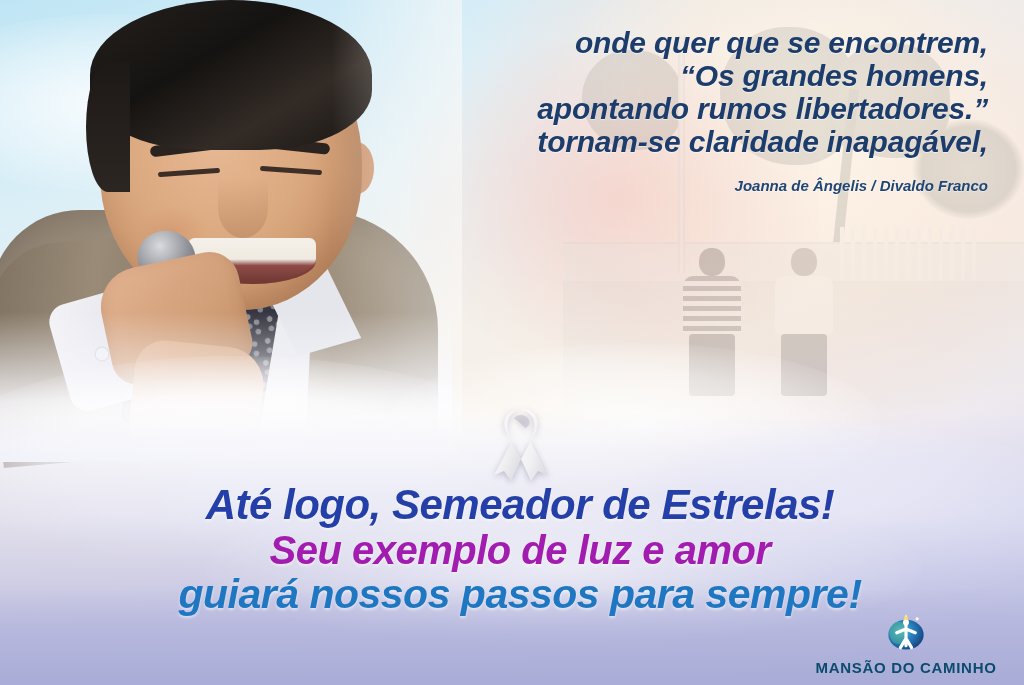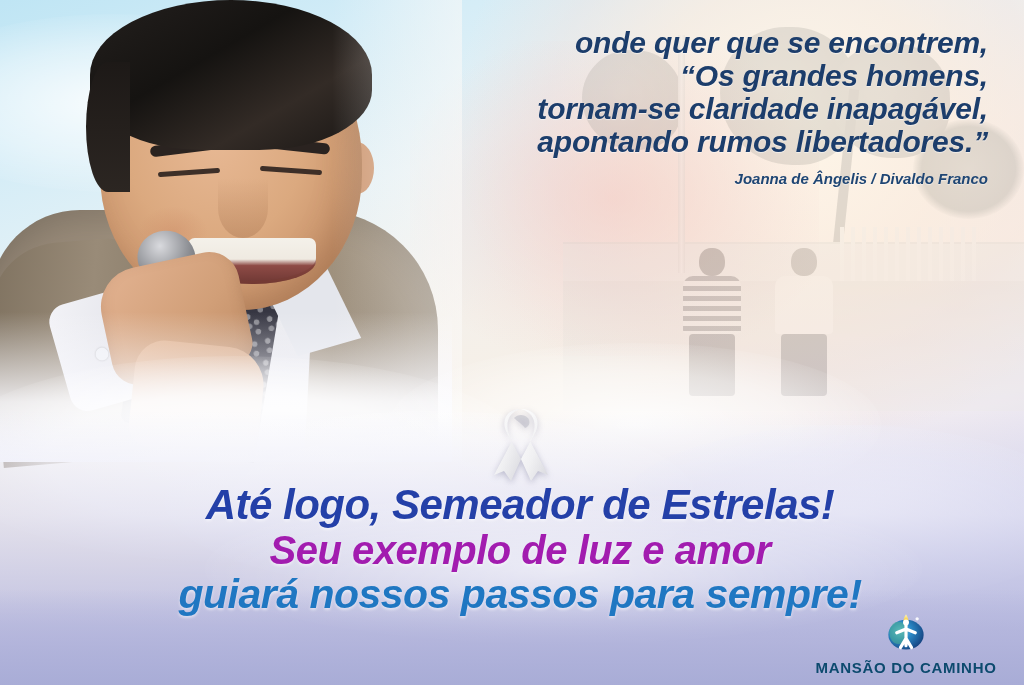--- a/index.html
+++ b/index.html
@@ -260,21 +260,21 @@
   }
   .quote .line{
     font-style:italic;font-weight:bold;
     font-size:30px;line-height:33px;
     color:#1c3d6b;
     letter-spacing:-.2px;
     text-shadow:0 1px 1px rgba(255,255,255,.55);
     white-space:nowrap;
   }
   .attrib{
-    margin-top:12px;
+    margin-top:19px;
     font-style:italic;font-weight:bold;font-size:15px;
     color:#1f4674;
     text-shadow:0 1px 1px rgba(255,255,255,.5);
   }
 
   
   .ribbon{
     position:absolute;left:488px;top:405px;width:66px;height:78px;
     filter:drop-shadow(0 2px 3px rgba(90,90,130,.35));
   }
@@ -383,22 +383,22 @@
   <div class="cloud c2"></div>
   <div class="cloud c3"></div>
   <div class="cloud c5"></div>
   <div class="bg-lavender"></div>
   <div class="cloud c7"></div>
   <div class="bg-lavender2"></div>
 
   <div class="quote">
     <div class="line" style="color: rgb(28, 61, 107);">onde quer que se encontrem,</div>
     <div class="line" style="color: rgb(28, 61, 107);">“Os grandes homens,</div>
+    <div class="line" style="color: rgb(28, 61, 107);">apontando rumos libertadores.”</div>
     <div class="line" style="color: rgb(28, 61, 107);">tornam-se claridade inapagável,</div>
-    <div class="line" style="color: rgb(28, 61, 107);">apontando rumos libertadores.”</div>
     <div class="attrib">Joanna de Ângelis / Divaldo Franco</div>
   </div>
 
   <div class="ribbon">
     <svg viewBox="0 0 66 78" width="66" height="78" aria-hidden="true">
       <defs>
         <linearGradient id="rg" x1="0" y1="0" x2="1" y2="1">
           <stop offset="0%" stop-color="#ffffff"></stop>
           <stop offset="55%" stop-color="#f0f0f2"></stop>
           <stop offset="100%" stop-color="#d8d8de"></stop>

